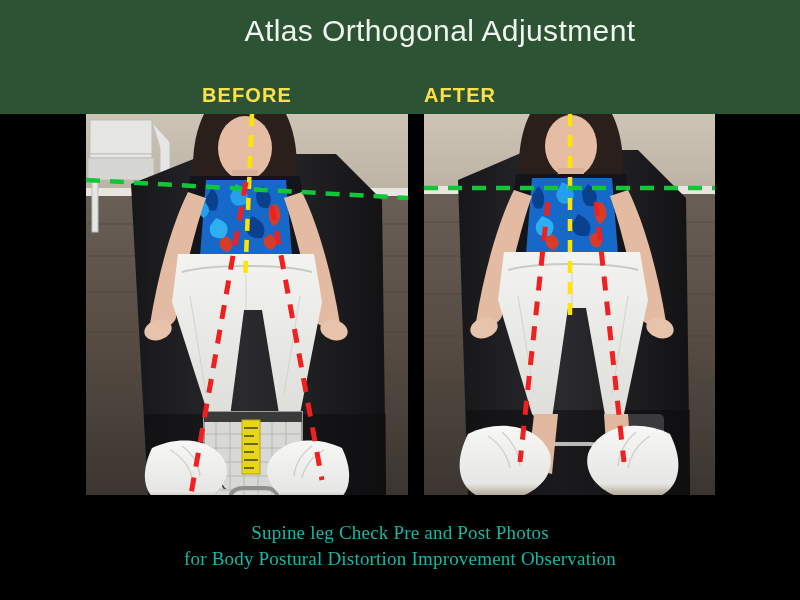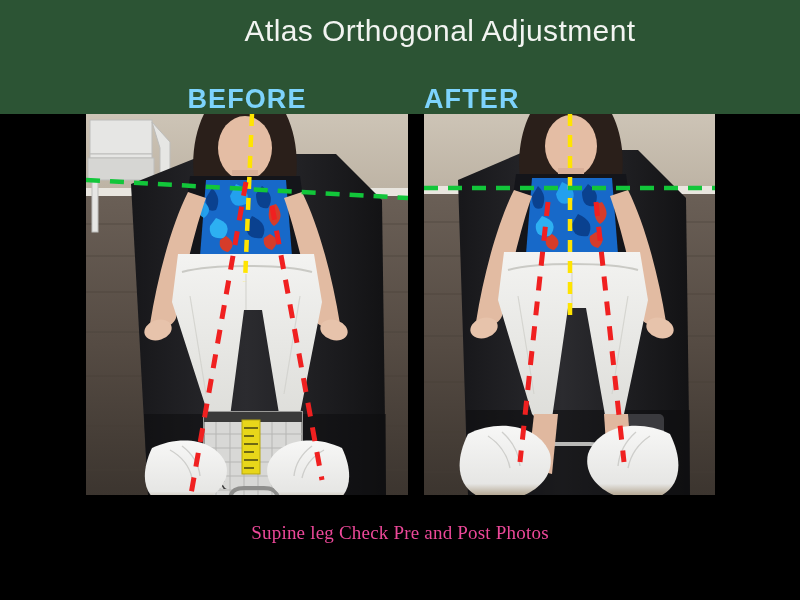--- a/index.html
+++ b/index.html
@@ -10,35 +10,35 @@
 
   
   .banner{position:absolute;left:0;top:0;width:800px;height:82px;
           background:#2c5434;}
   .banner-skirt{position:absolute;left:0;top:82px;width:800px;height:32px;
           background:#2c5434;}
   .title{position:absolute;left:4px;top:14px;width:800px;text-align:center;
          color:#f2f4f1;font-size:30px;font-weight:400;letter-spacing:.4px;
          font-family:"Liberation Sans",sans-serif;margin-left:36px;}
 
-  .ba-label{position:absolute;top:84px;color:#7dd3fc;font-size:27px;
+  .ba-label{position:absolute;top:84px;color:#fde047;font-size:20px;
             font-weight:700;letter-spacing:1.1px;}
   .ba-before{left:86px;width:322px;text-align:center;}
   .ba-after{left:424px;width:291px;}
 
   
   .photo{position:absolute;top:114px;height:381px;overflow:hidden;
          background:#3a352f;}
   .photo.left{left:86px;width:322px;}
   .photo.right{left:424px;width:291px;}
   .photo svg{display:block;width:100%;height:100%;}
 
   
   .caption{position:absolute;left:0;top:520px;width:800px;text-align:center;
-           color:#ec4899;font-family:"Liberation Serif",serif;
+           color:#14b8a6;font-family:"Liberation Serif",serif;
            font-size:19px;line-height:26px;letter-spacing:.2px;}
   .caption div{white-space:nowrap;}
 </style>
 </head>
 <body>
 
 <div id="root">
 
   <div class="banner"></div>
   <div class="banner-skirt"></div>
@@ -286,15 +286,16 @@
         <line x1="146" y1="0" x2="146" y2="210" stroke="#ffe400" stroke-width="4.5" stroke-dasharray="12 9"></line>
         <line x1="0" y1="74" x2="291" y2="74" stroke="#12c63a" stroke-width="4.5" stroke-dasharray="14 10"></line>
         <line x1="124" y1="88" x2="96" y2="348" stroke="#f02020" stroke-width="5" stroke-dasharray="14 11"></line>
         <line x1="172" y1="88" x2="200" y2="348" stroke="#f02020" stroke-width="5" stroke-dasharray="14 11"></line>
       </g>
     </svg>
   </div>
 
   <div class="caption">
     <div>Supine leg Check Pre and Post Photos</div>
+    <div>for Body Postural Distortion Improvement Observation</div>
   </div>
 
 </div>
 
 </body></html>

